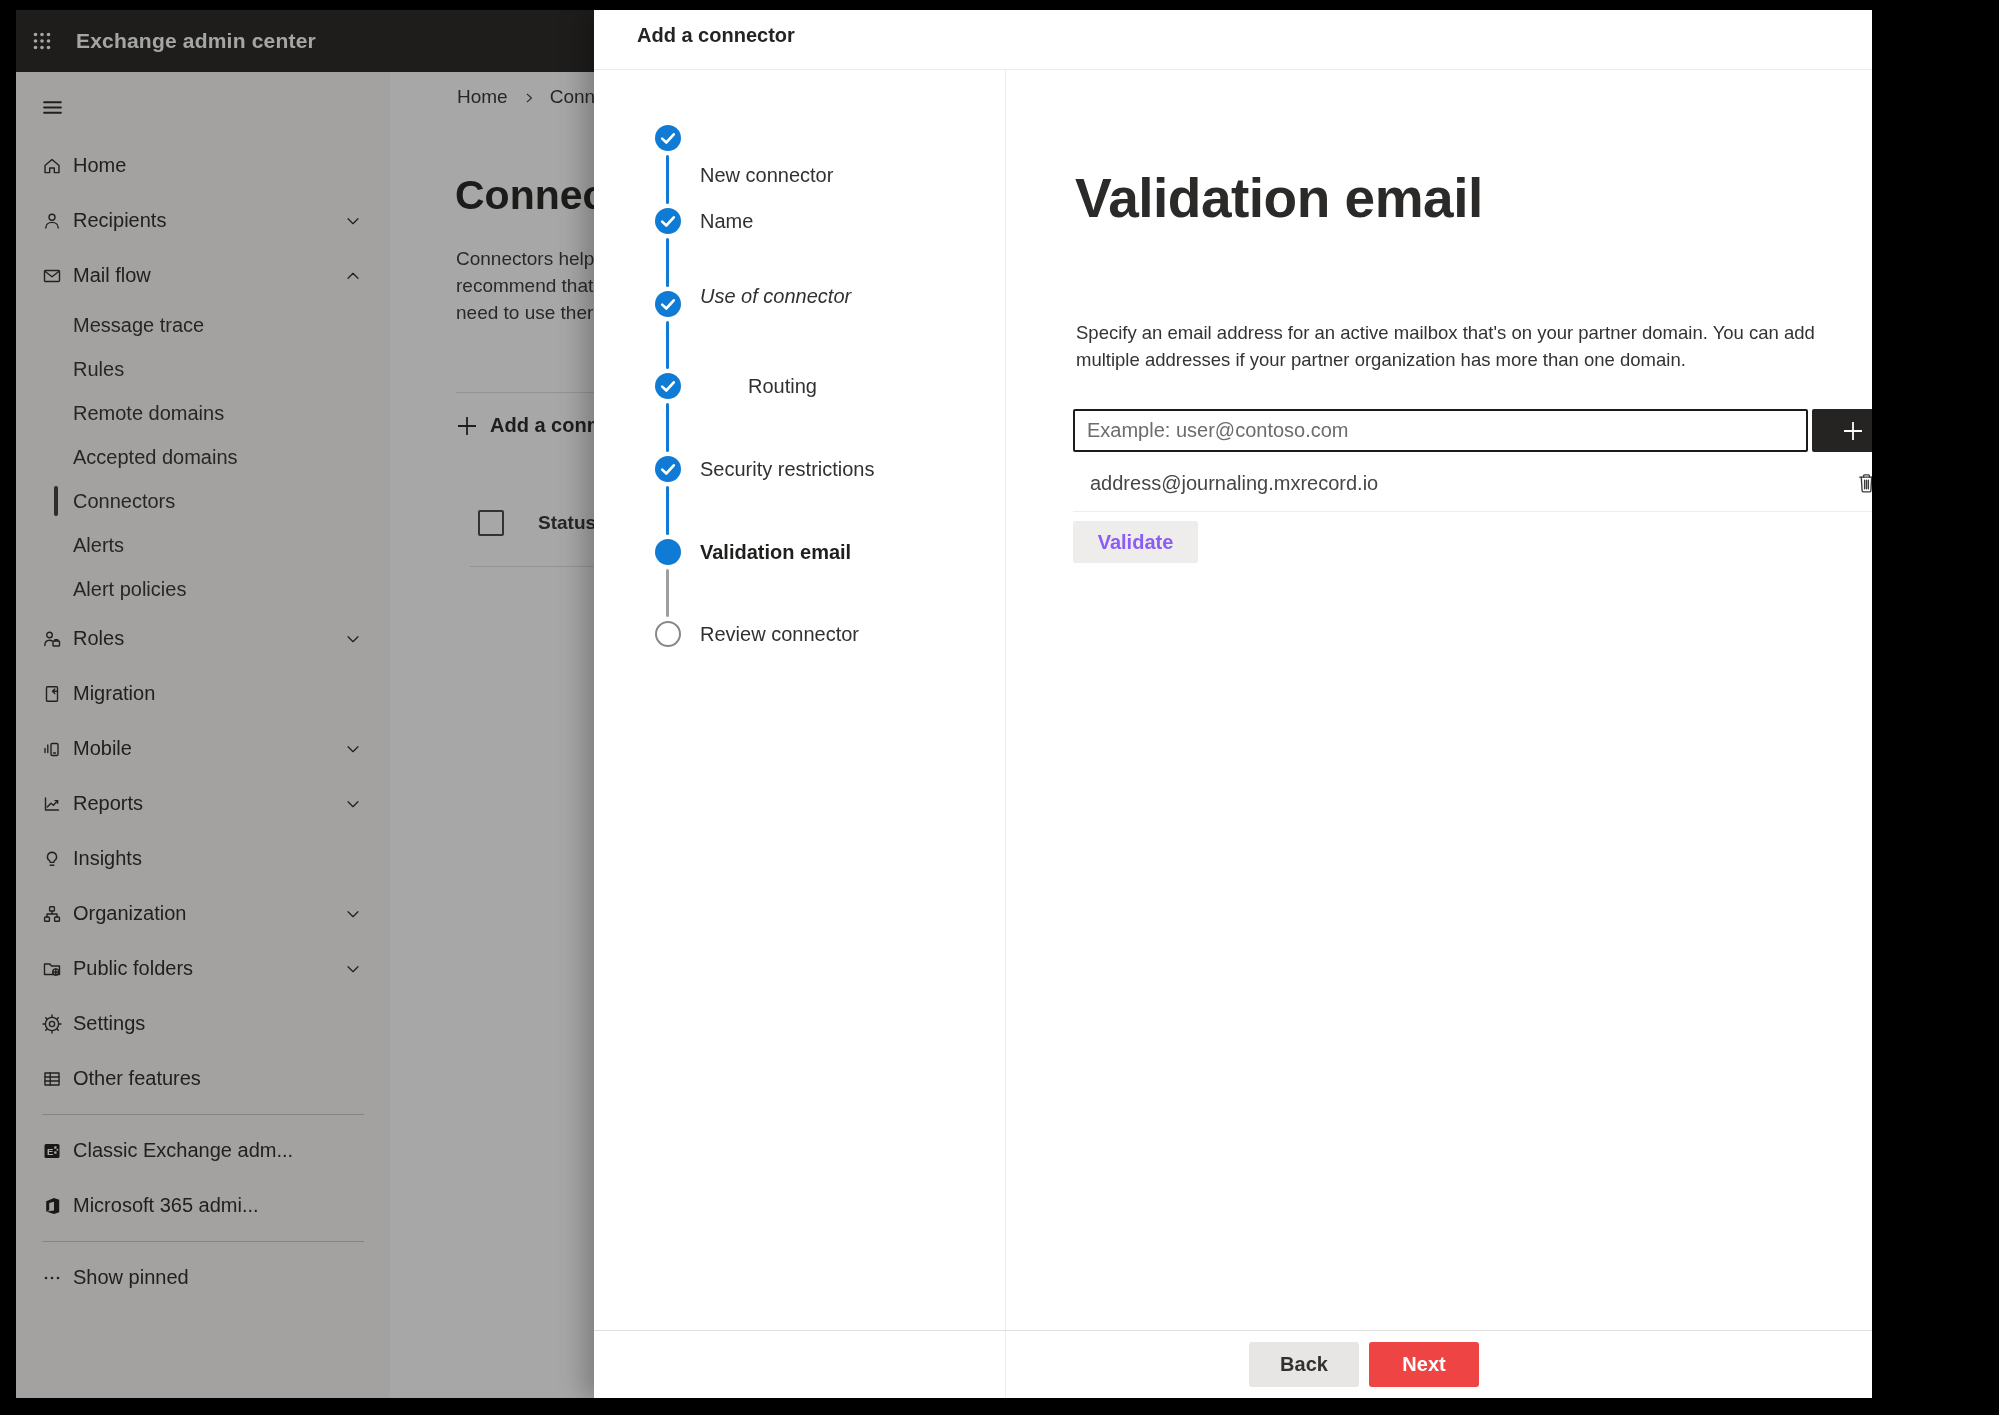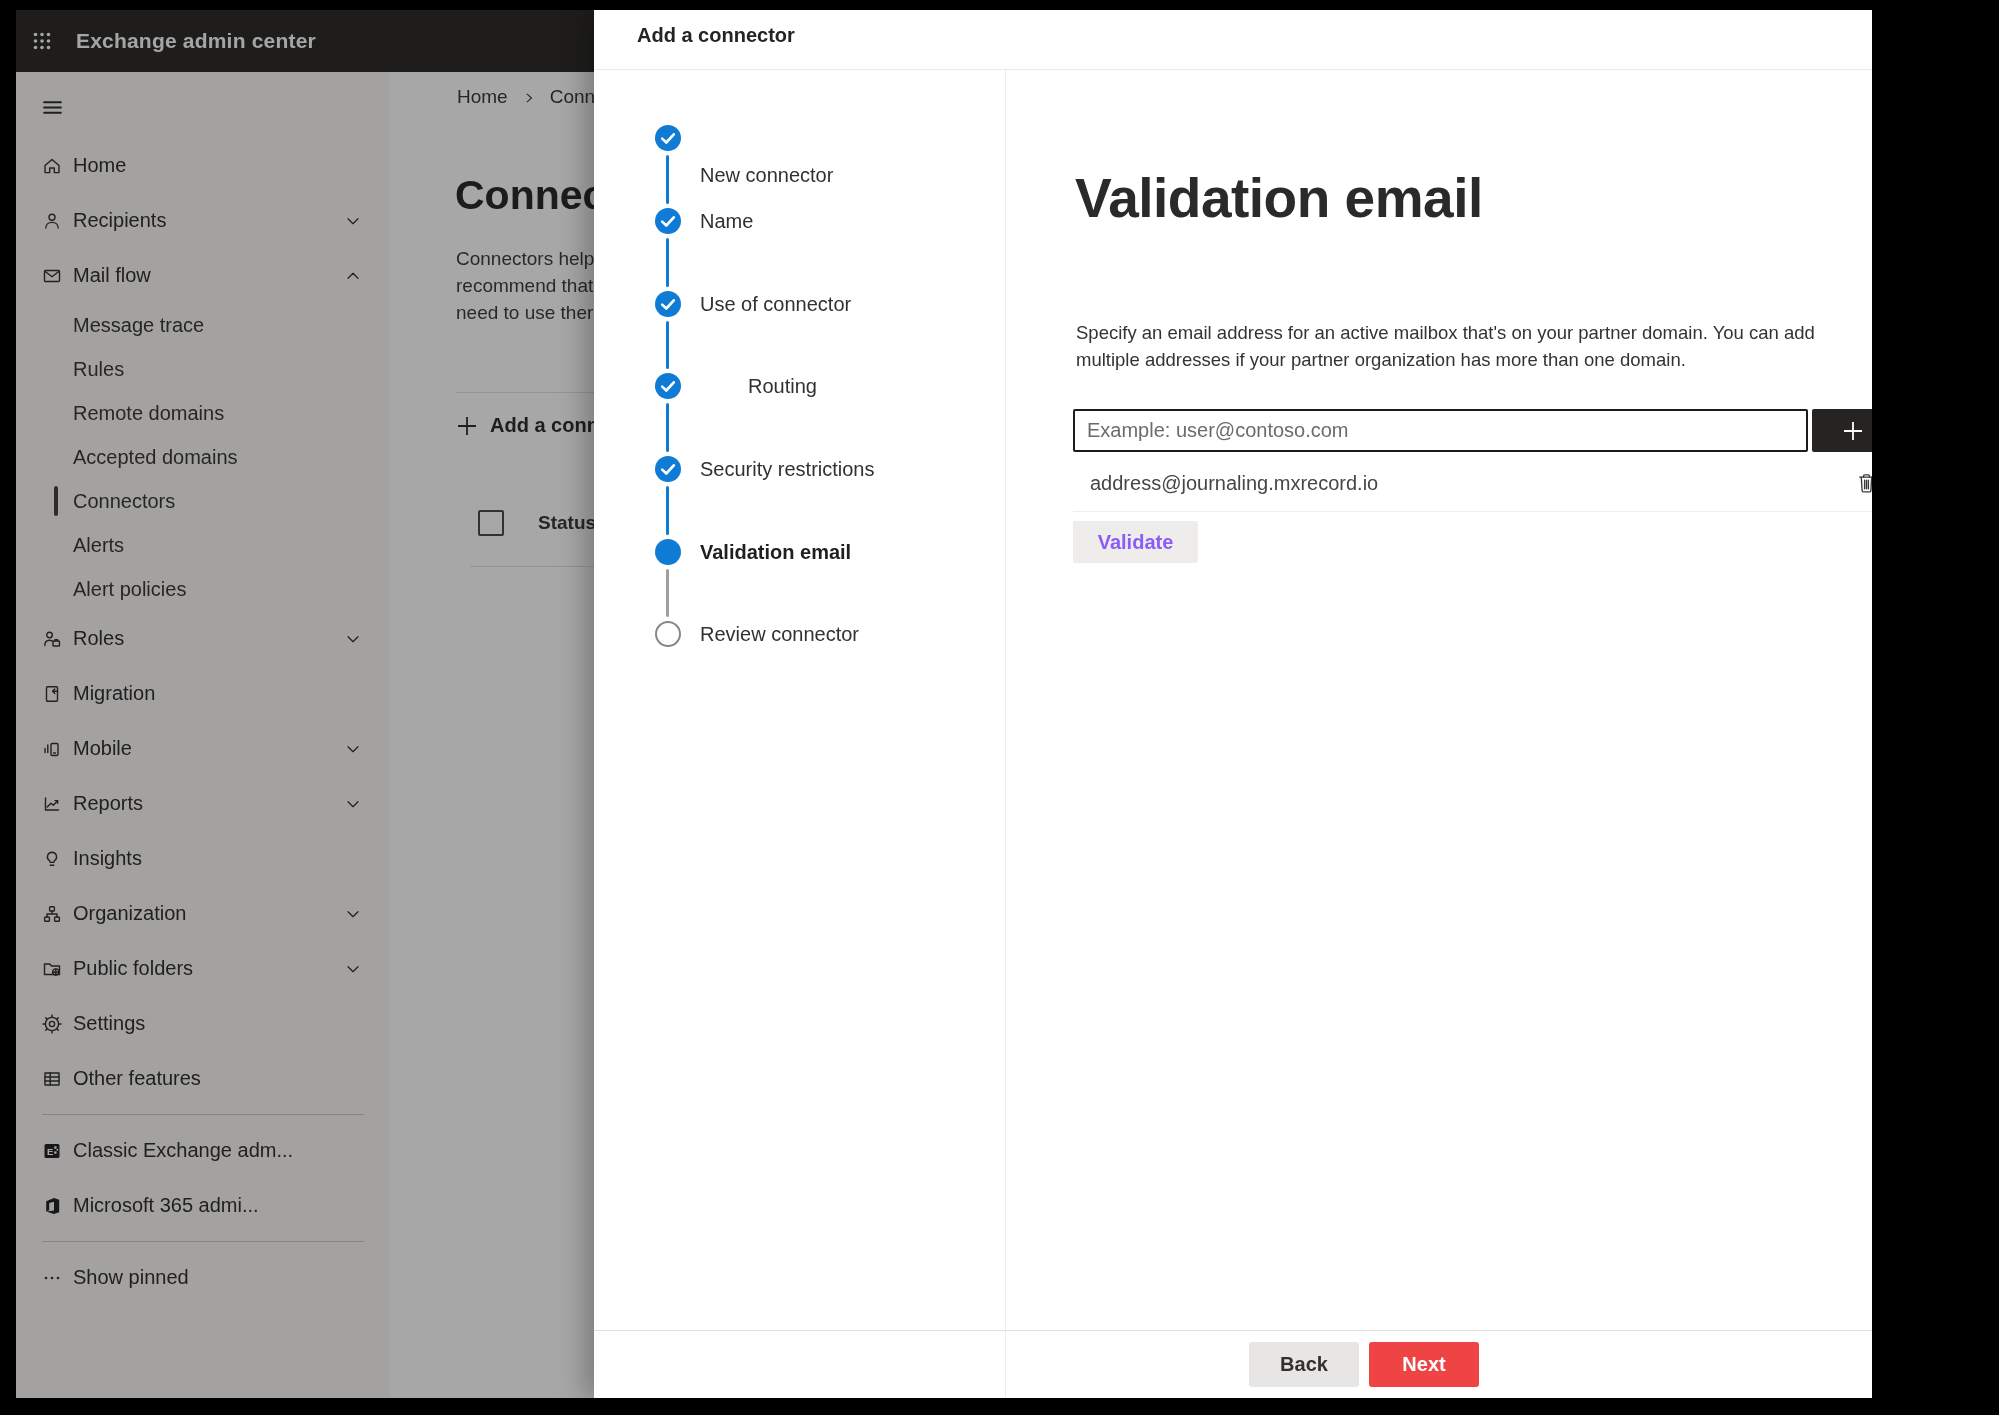--- a/index.html
+++ b/index.html
@@ -361,21 +361,21 @@
             <path d="M7.2 13.6 L11.3 17.5 L18.8 9.3" fill="none" stroke="#fff" stroke-width="2.6" stroke-linecap="round" stroke-linejoin="round"></path>
           </svg>
         </div>
         <div class="step-label" style="top: 197px;">Name</div>
         <div class="step-line blue" style="top: 228px; height: 49px;"></div>
         <div class="step-circle completed" style="top: 281px;">
           <svg width="26" height="26" viewBox="0 0 26 26">
             <path d="M7.2 13.6 L11.3 17.5 L18.8 9.3" fill="none" stroke="#fff" stroke-width="2.6" stroke-linecap="round" stroke-linejoin="round"></path>
           </svg>
         </div>
-        <div class="step-label" style="top: 280px;">Use of connector</div>
+        <div class="step-label" style="top: 272px; font-style: italic;">Use of connector</div>
         <div class="step-line blue" style="top: 311px; height: 48px;"></div>
         <div class="step-circle completed" style="top: 363px;">
           <svg width="26" height="26" viewBox="0 0 26 26">
             <path d="M7.2 13.6 L11.3 17.5 L18.8 9.3" fill="none" stroke="#fff" stroke-width="2.6" stroke-linecap="round" stroke-linejoin="round"></path>
           </svg>
         </div>
         <div class="step-label" style="top: 362px; margin-left: 48px;">Routing</div>
         <div class="step-line blue" style="top: 393px; height: 49px;"></div>
         <div class="step-circle completed" style="top: 446px;">
           <svg width="26" height="26" viewBox="0 0 26 26">

